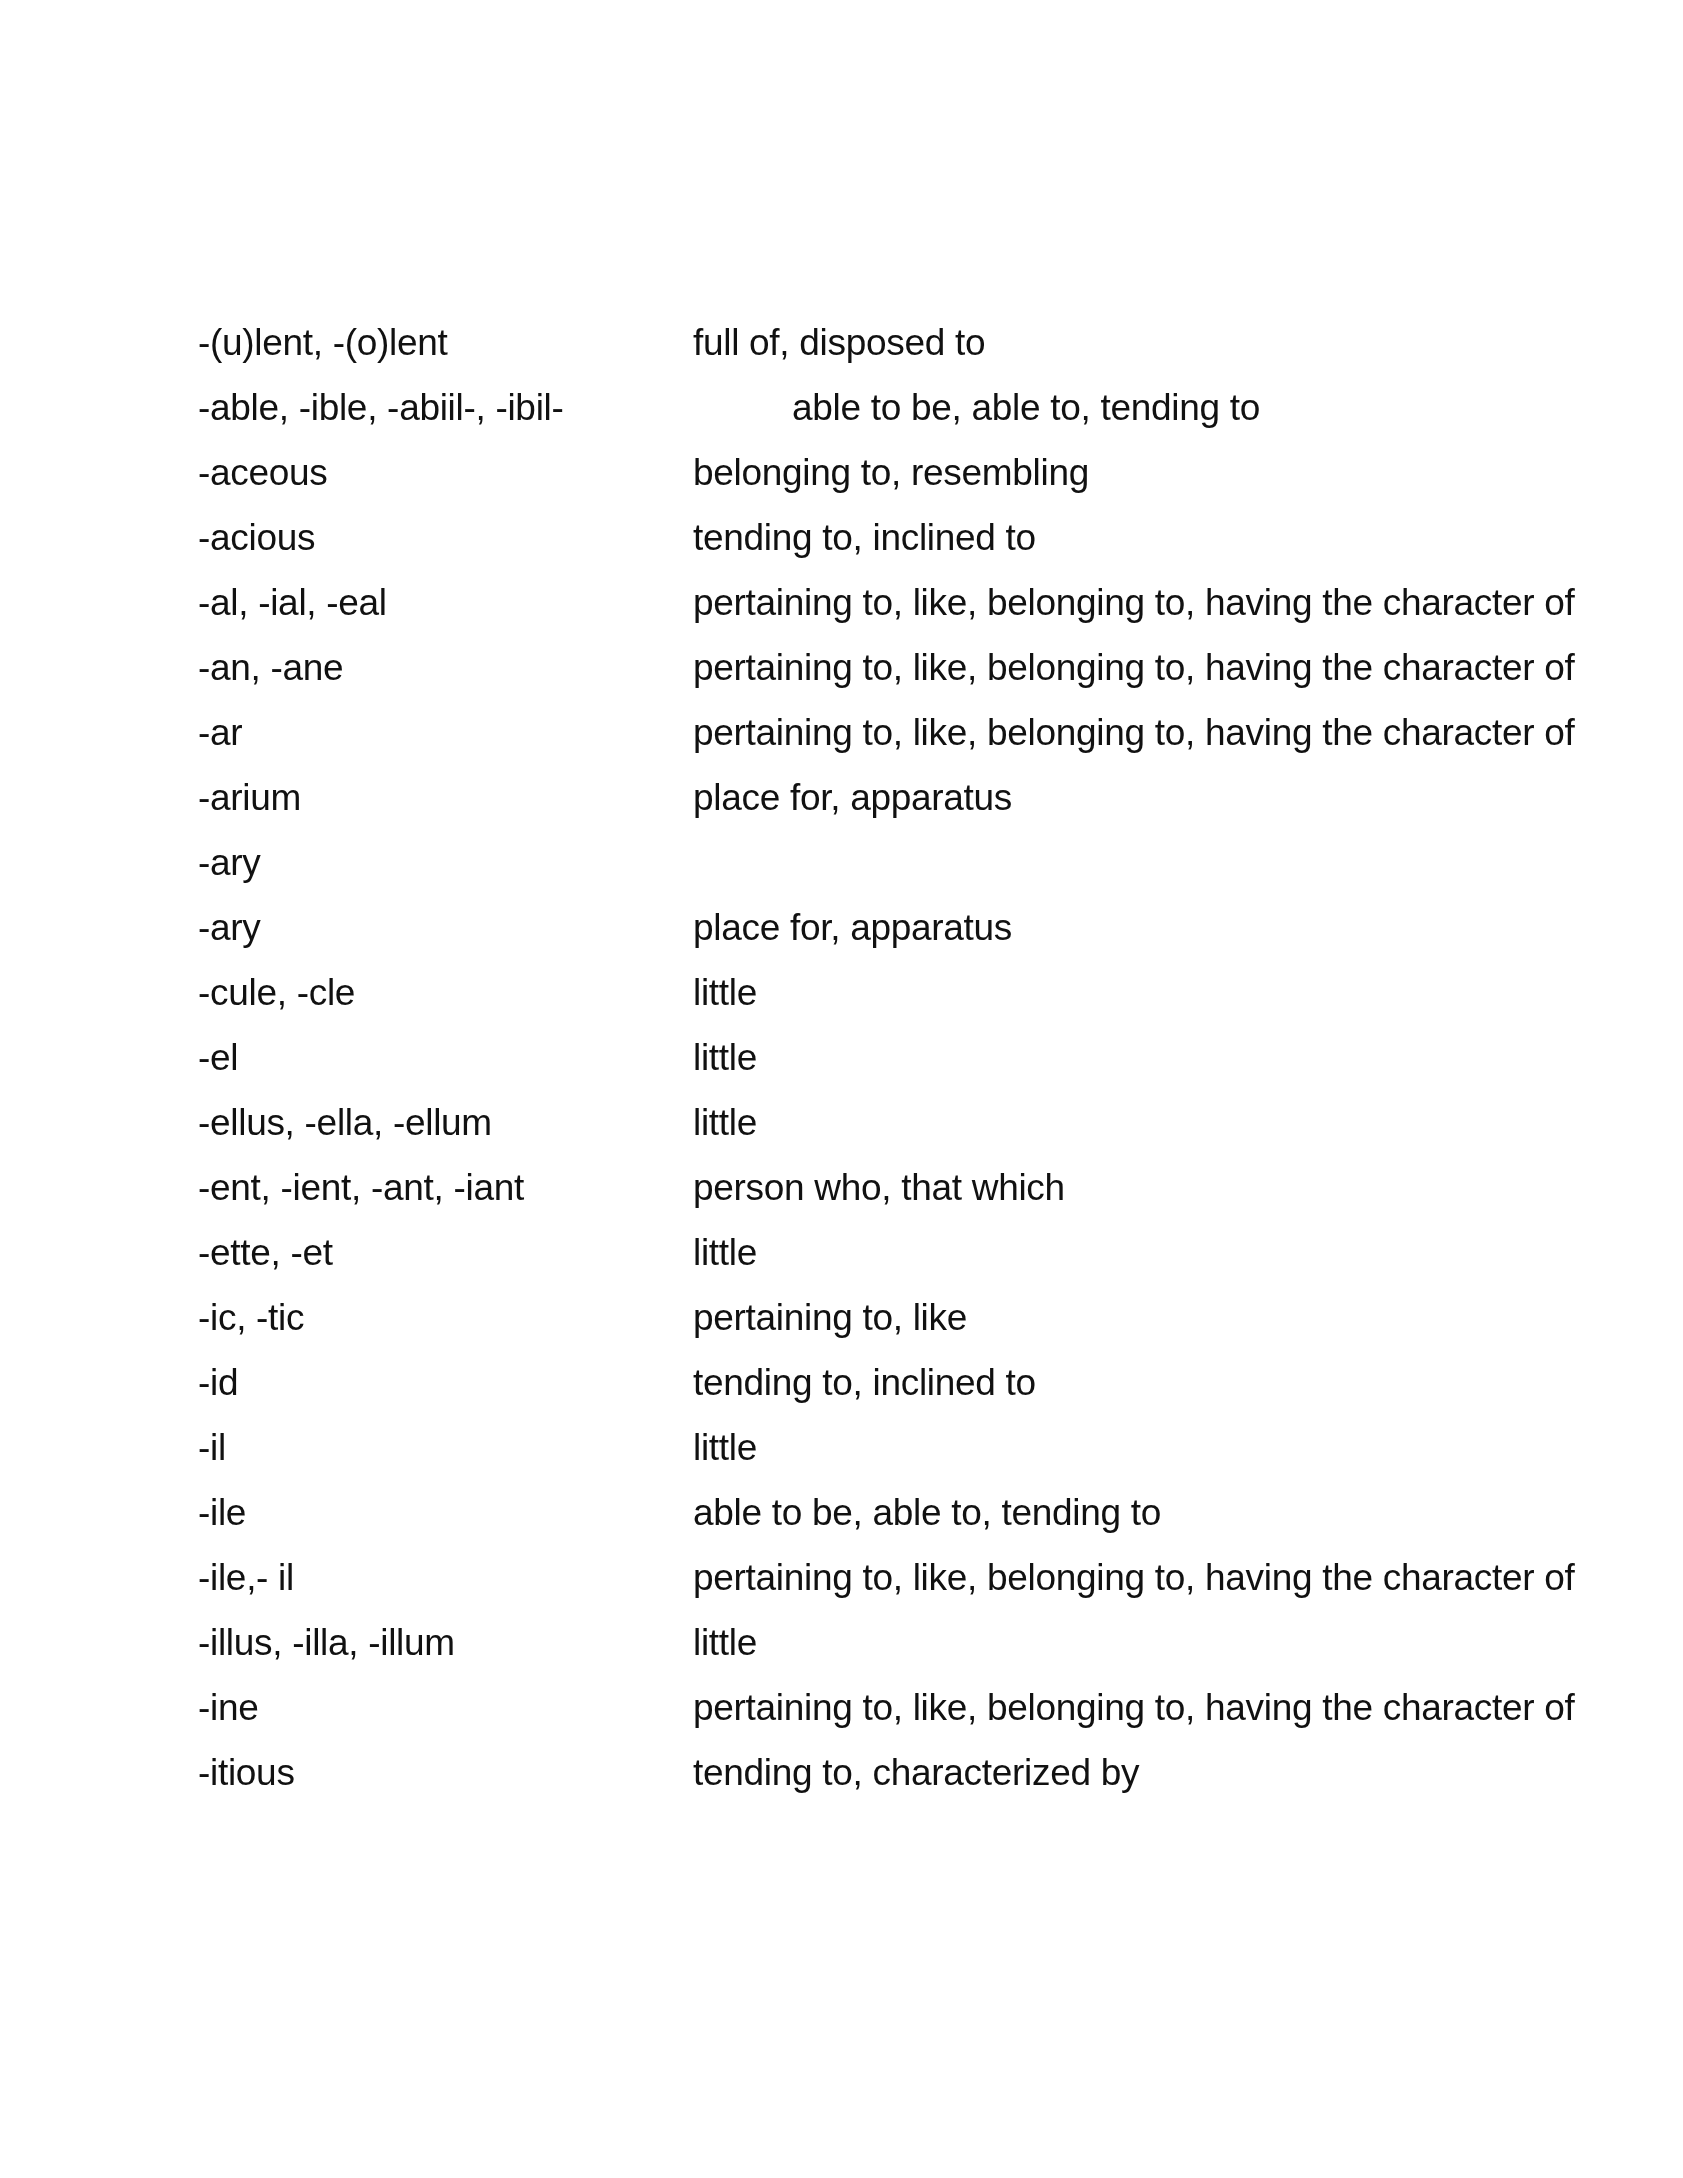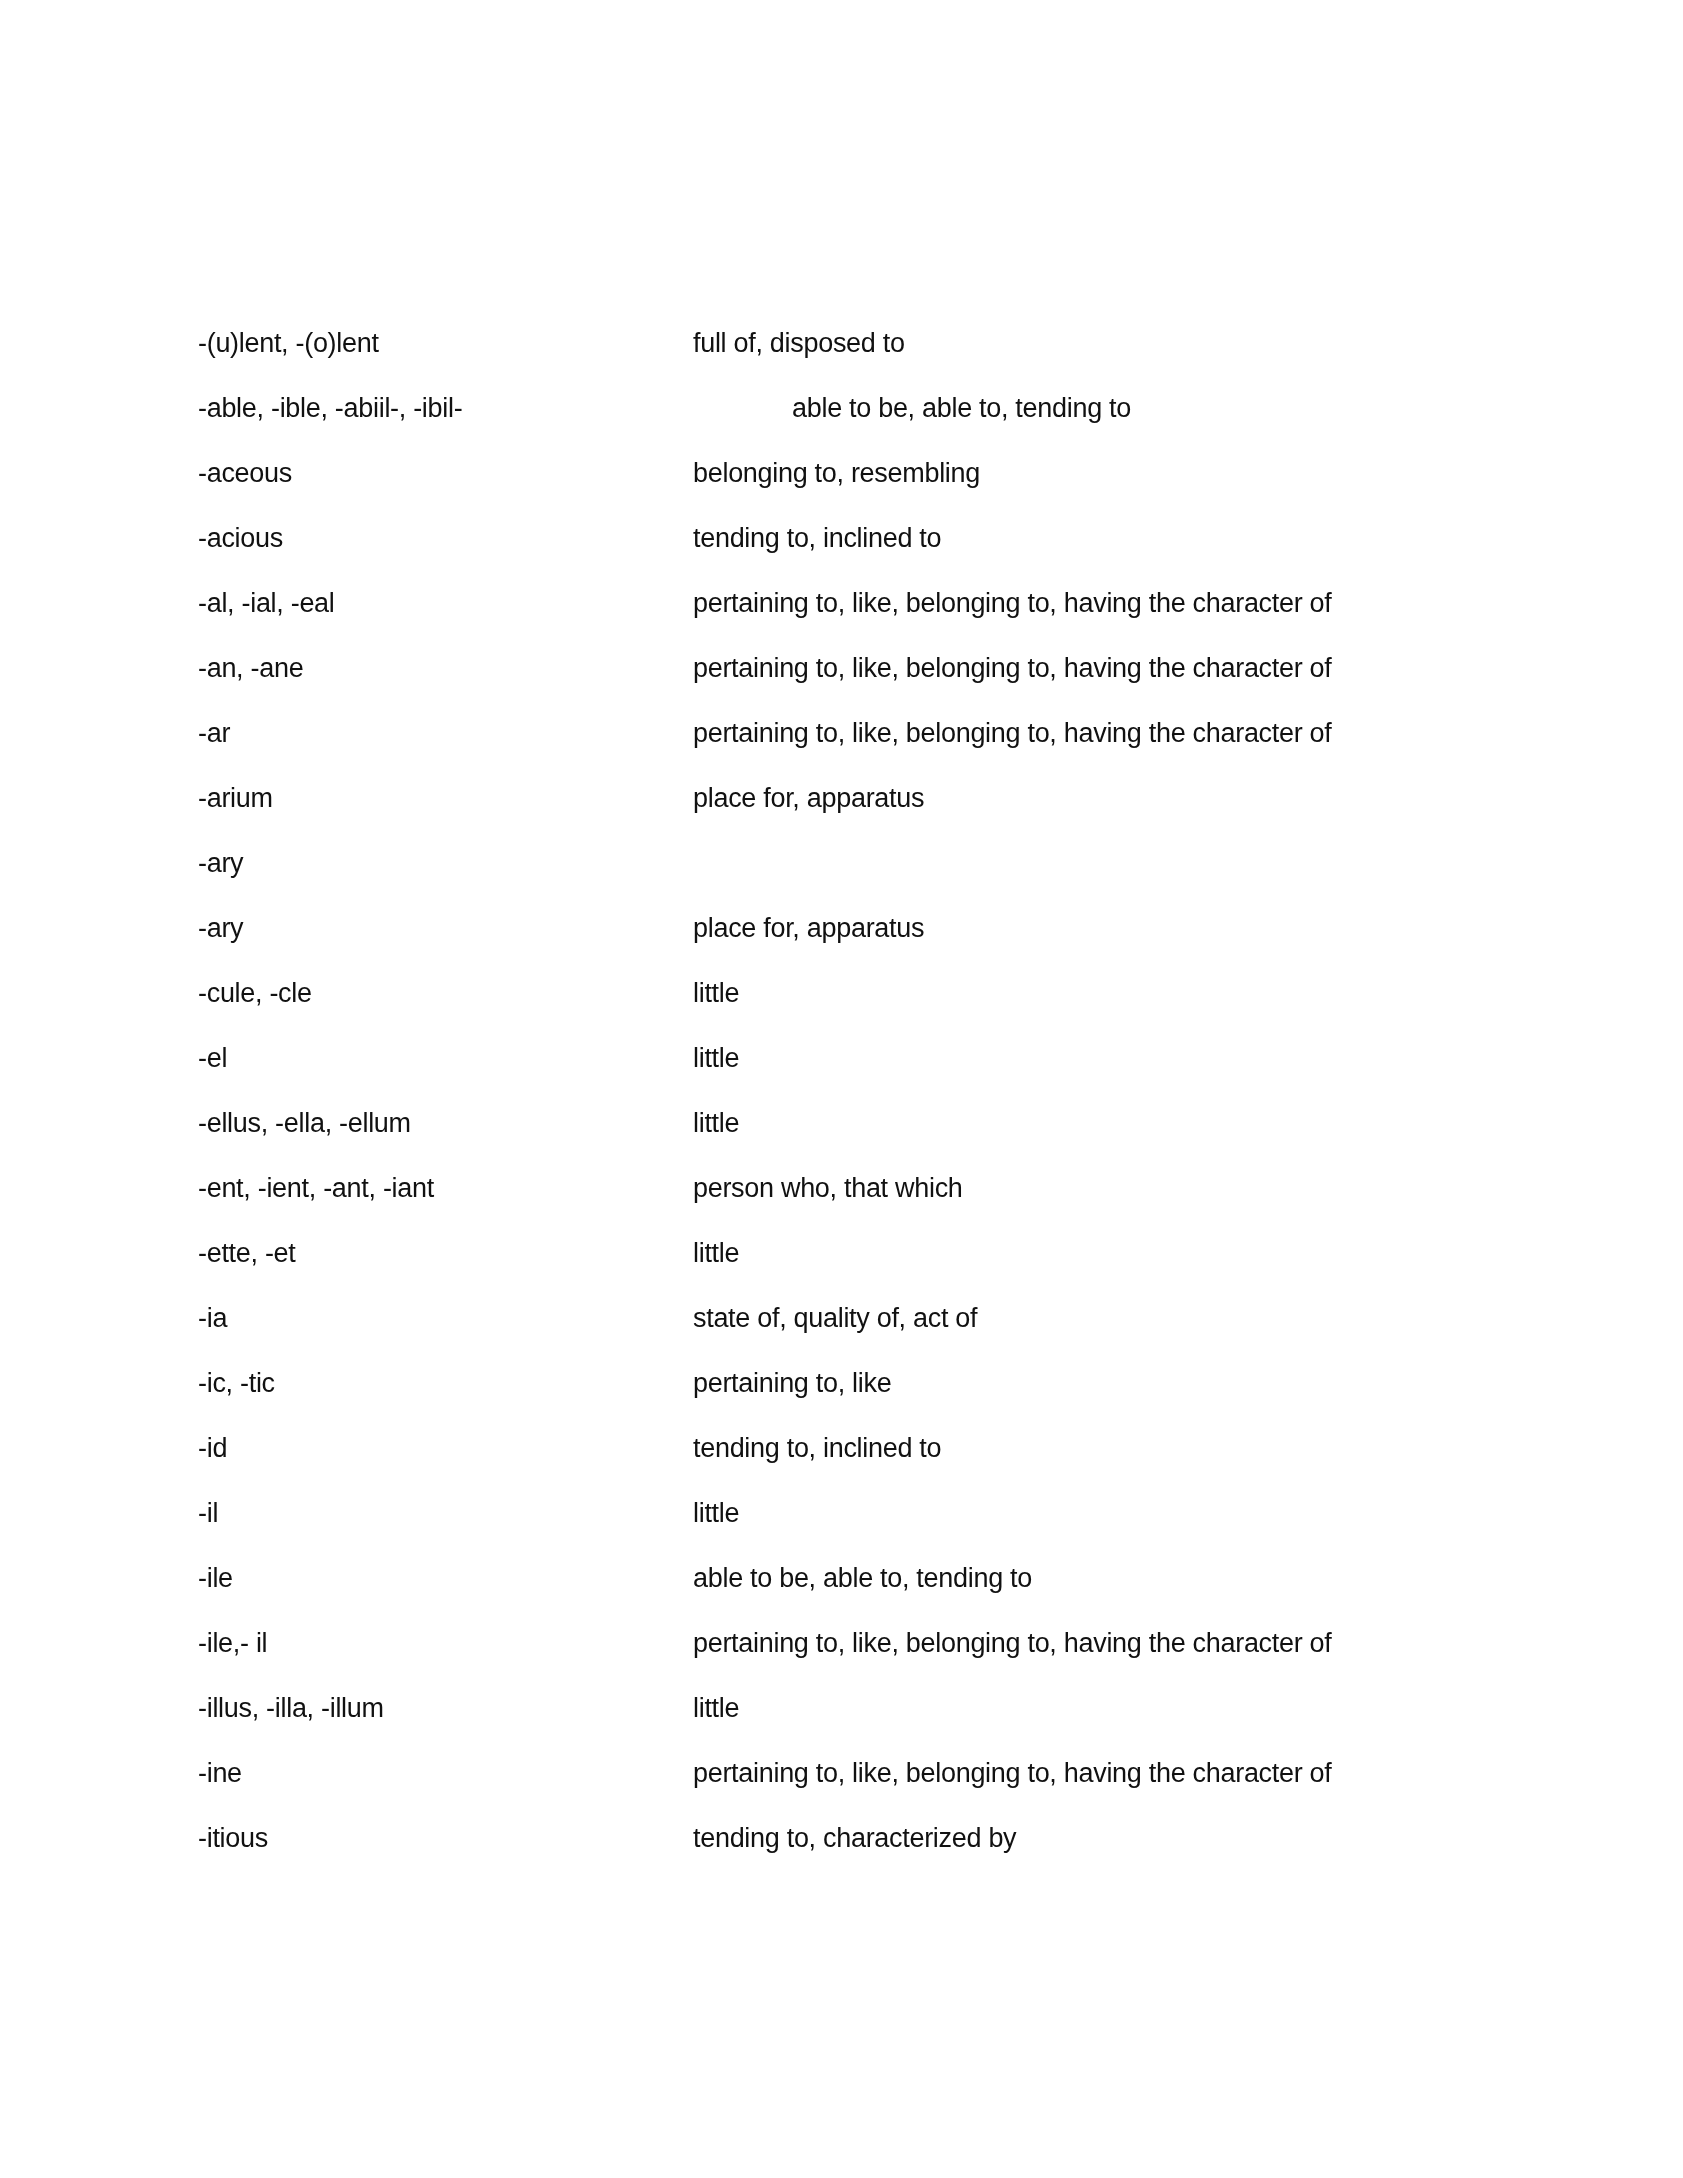--- a/index.html
+++ b/index.html
@@ -25,21 +25,21 @@
     }
     .table {
       position: absolute;
       left: 198px;
       top: 325px;
       width: 1287px;
     }
     .row {
       position: relative;
       height: 65px;
-      font-size: 27px;
+      font-size: 37px;
       line-height: 36px;
       letter-spacing: -0.3px;
     }
     .suffix {
       position: absolute;
       left: 0;
       top: 0;
       white-space: nowrap;
     }
     .meaning {
@@ -110,24 +110,20 @@
     </div>
     <div class="row">
       <span class="suffix">-ent, -ient, -ant, -iant</span>
       <span class="meaning">person who, that which</span>
     </div>
     <div class="row">
       <span class="suffix">-ette, -et</span>
       <span class="meaning">little</span>
     </div>
     <div class="row">
-      <span class="suffix">-ia</span>
-      <span class="meaning">state of, quality of, act of</span>
-    </div>
-    <div class="row">
       <span class="suffix">-ic, -tic</span>
       <span class="meaning">pertaining to, like</span>
     </div>
     <div class="row">
       <span class="suffix">-id</span>
       <span class="meaning">tending to, inclined to</span>
     </div>
     <div class="row">
       <span class="suffix">-il</span>
       <span class="meaning">little</span>

